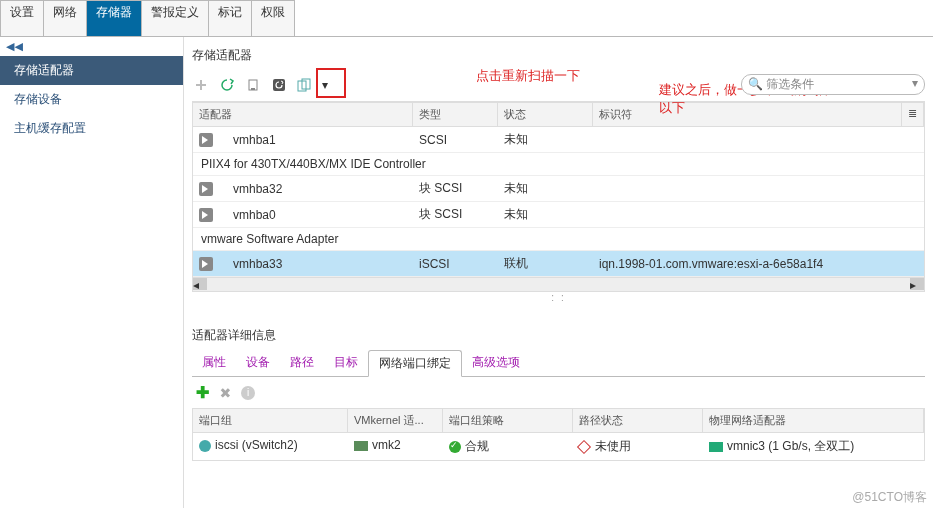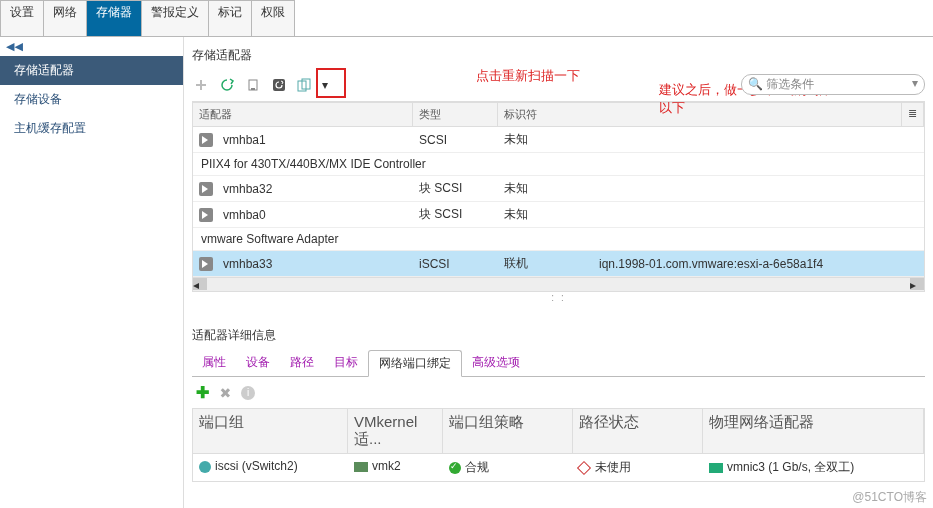--- a/index.html
+++ b/index.html
@@ -18,41 +18,41 @@
 .toolbar .icon{width:18px;height:18px;display:inline-flex;align-items:center;justify-content:center;cursor:pointer}
 .redbox{position:absolute;border:2px solid #d22;width:30px;height:30px;left:124px;top:-2px;pointer-events:none}
 .filter{margin-left:auto;border:1px solid #bbb;border-radius:10px;padding:1px 22px 1px 6px;width:184px;color:#888;position:relative;background:#fff}
 .filter:after{content:"▾";position:absolute;right:6px;top:1px;color:#888}
 .grid-head{display:flex;background:#f3f3f3;border:1px solid #ddd;font-size:11px;color:#555}
 .grid-head>div{padding:4px 6px;border-right:1px solid #ddd}
 .col-adapter{width:220px}.col-type{width:85px}.col-status{width:95px}.col-id{flex:1}.col-end{width:22px}
 .grid-body{border:1px solid #ddd;border-top:none}
 .row{display:flex;align-items:center;border-bottom:1px solid #eee}
 .row>div{padding:4px 6px}
-.row .adp{width:220px;display:flex;align-items:center;gap:10px}
+.row .adp{width:220px;display:flex;align-items:center;gap:20px}
 .row .typ{width:85px}.row .sts{width:95px}.row .idn{flex:1;color:#333}
 .group{background:#fff;font-weight:normal;padding:4px 8px;border-bottom:1px solid #eee}
 .row.sel{background:#bfe3f7}
 .adp-icon{width:14px;height:14px;background:#888;border-radius:2px;display:inline-block;position:relative}
 .adp-icon:before{content:"";position:absolute;left:3px;top:3px;width:0;height:0;border-left:6px solid #fff;border-top:4px solid transparent;border-bottom:4px solid transparent}
 .scroll-track{height:14px;background:#eee;border:1px solid #ddd;border-top:none;position:relative}
 .scroll-track .btn{width:14px;height:12px;background:#ccc;position:absolute;top:0}
 .scroll-track .btn.l{left:0}.scroll-track .btn.r{right:0}
 .dots{text-align:center;color:#999;font-size:10px;letter-spacing:2px}
 .annot{position:absolute;color:#d22;font-size:13px;pointer-events:none}
 .annot1{left:292px;top:30px}.annot2{left:475px;top:44px}
 .details{margin-top:24px}
 .subtabs{display:flex;border-bottom:1px solid #bbb;margin-top:6px}
 .subtabs .stab{padding:4px 10px;cursor:pointer;color:#a21caf}
 .subtabs .stab.active{border:1px solid #bbb;border-bottom:1px solid #fff;background:#fff;border-radius:3px 3px 0 0;margin-bottom:-1px;color:#333}
 .subtoolbar{display:flex;gap:10px;padding:6px 4px;align-items:center}
 .plus{color:#2a2;font-size:16px;font-weight:bold;cursor:pointer}
 .x{color:#aaa;font-size:14px}
 .info{width:14px;height:14px;border-radius:50%;background:#ccc;color:#fff;display:inline-flex;align-items:center;justify-content:center;font-size:10px}
-.bind-head{display:flex;background:#f3f3f3;border:1px solid #ddd;font-size:15px;color:#555}
+.bind-head{display:flex;background:#f3f3f3;border:1px solid #ddd;font-size:11px;color:#555}
 .bind-head>div{padding:4px 6px;border-right:1px solid #ddd}
 .bc1{width:155px}.bc2{width:95px}.bc3{width:130px}.bc4{width:130px}.bc5{flex:1}
 .bind-row{display:flex;border:1px solid #ddd;border-top:none}
 .bind-row>div{padding:5px 6px}
 .net-icon{width:12px;height:12px;background:#4aa;border-radius:50%;display:inline-block;margin-right:4px;vertical-align:middle}
 .vmk-icon{width:14px;height:10px;background:#5a8c5a;display:inline-block;margin-right:4px;vertical-align:middle}
 .ok-icon{width:12px;height:12px;border-radius:50%;background:#3a3;display:inline-block;margin-right:4px;vertical-align:middle;position:relative}
 .ok-icon:after{content:"✓";color:#fff;font-size:9px;position:absolute;left:1px;top:-1px}
 .diamond{width:10px;height:10px;border:1px solid #c33;display:inline-block;transform:rotate(45deg);margin-right:6px;vertical-align:middle}
 .nic-icon{width:14px;height:10px;background:#2a7;display:inline-block;margin-right:4px;vertical-align:middle}
@@ -121,20 +121,21 @@
             <rect x="5" y="1" width="8" height="10" fill="none" stroke="#5aa"></rect>
           </svg>
         </span>
       <span class="icon" style="margin-left:-6px">▾</span>
       <div class="filter"><span>🔍</span> <span>筛选条件</span></div>
     </div>
 
     <div class="grid-head">
       <div class="col-adapter">适配器</div>
       <div class="col-type">类型</div>
+      <div class="col-status">状态</div>
       <div class="col-id">标识符</div>
       <div class="col-end">≣</div>
     </div>
     <div class="grid-body">
         <div class="row">
           <div class="adp">
             <span class="adp-icon"></span>
             <span>vmhba1</span>
           </div>
           <div class="typ">SCSI</div>

